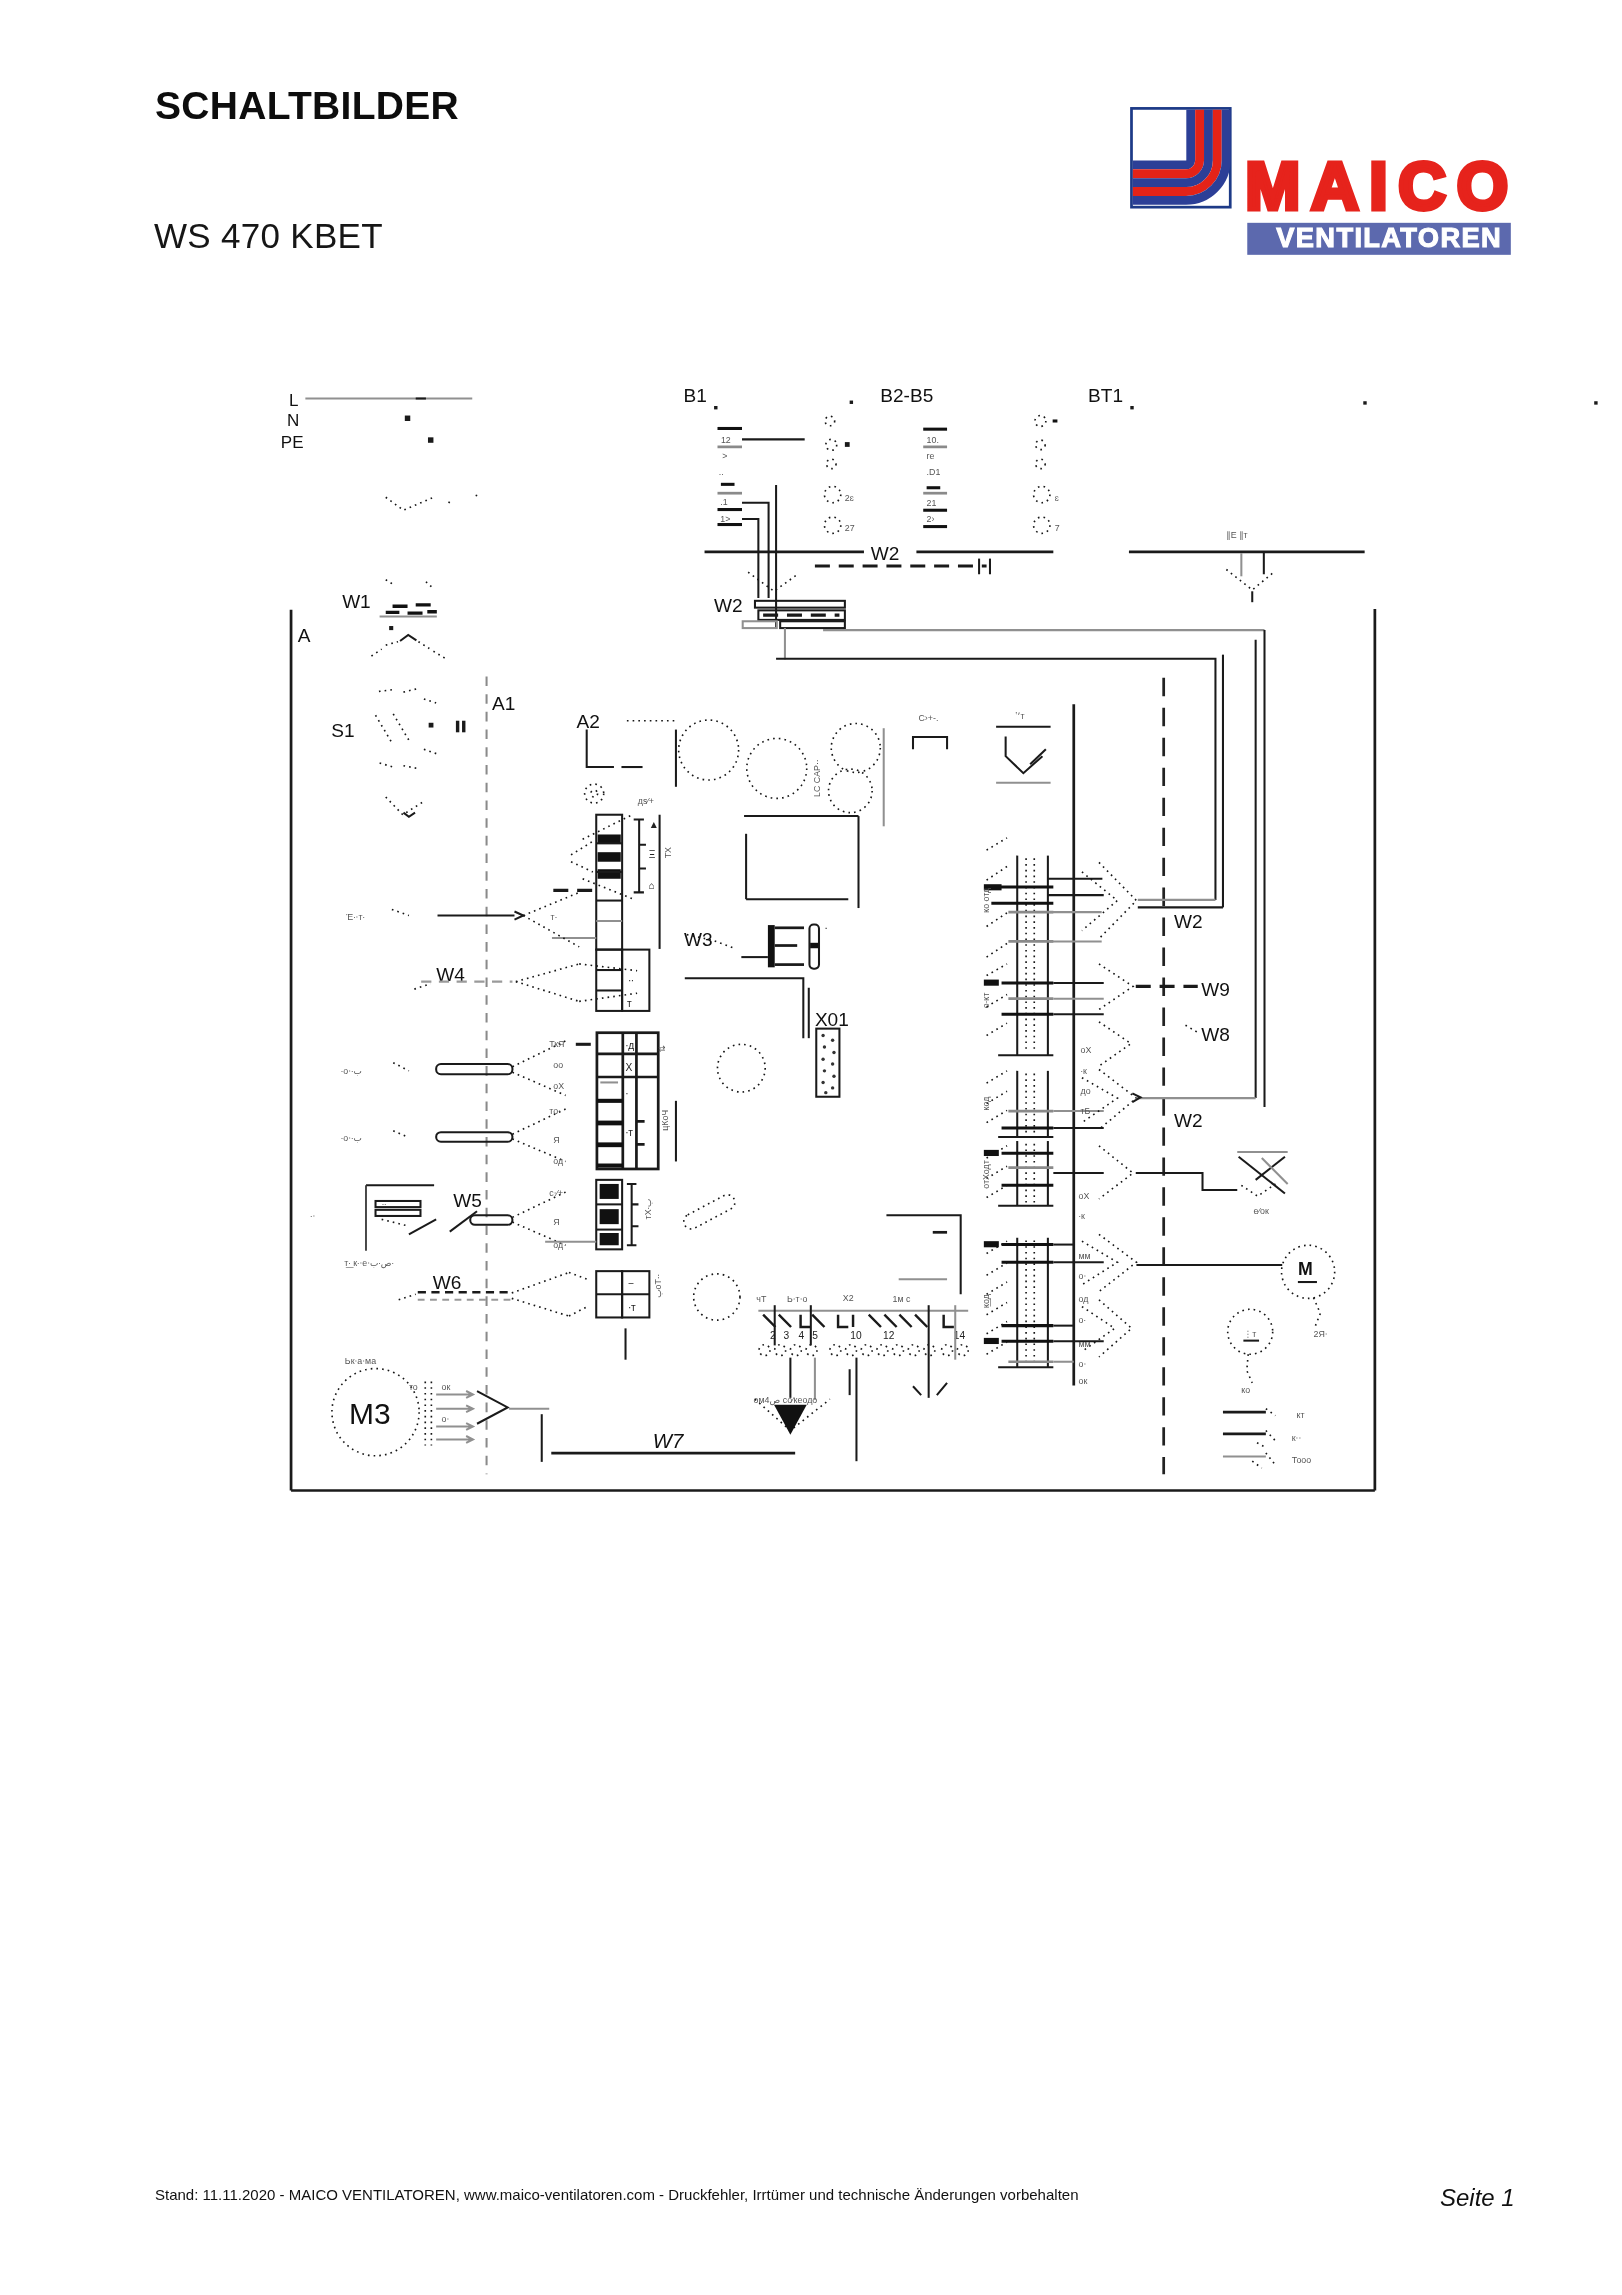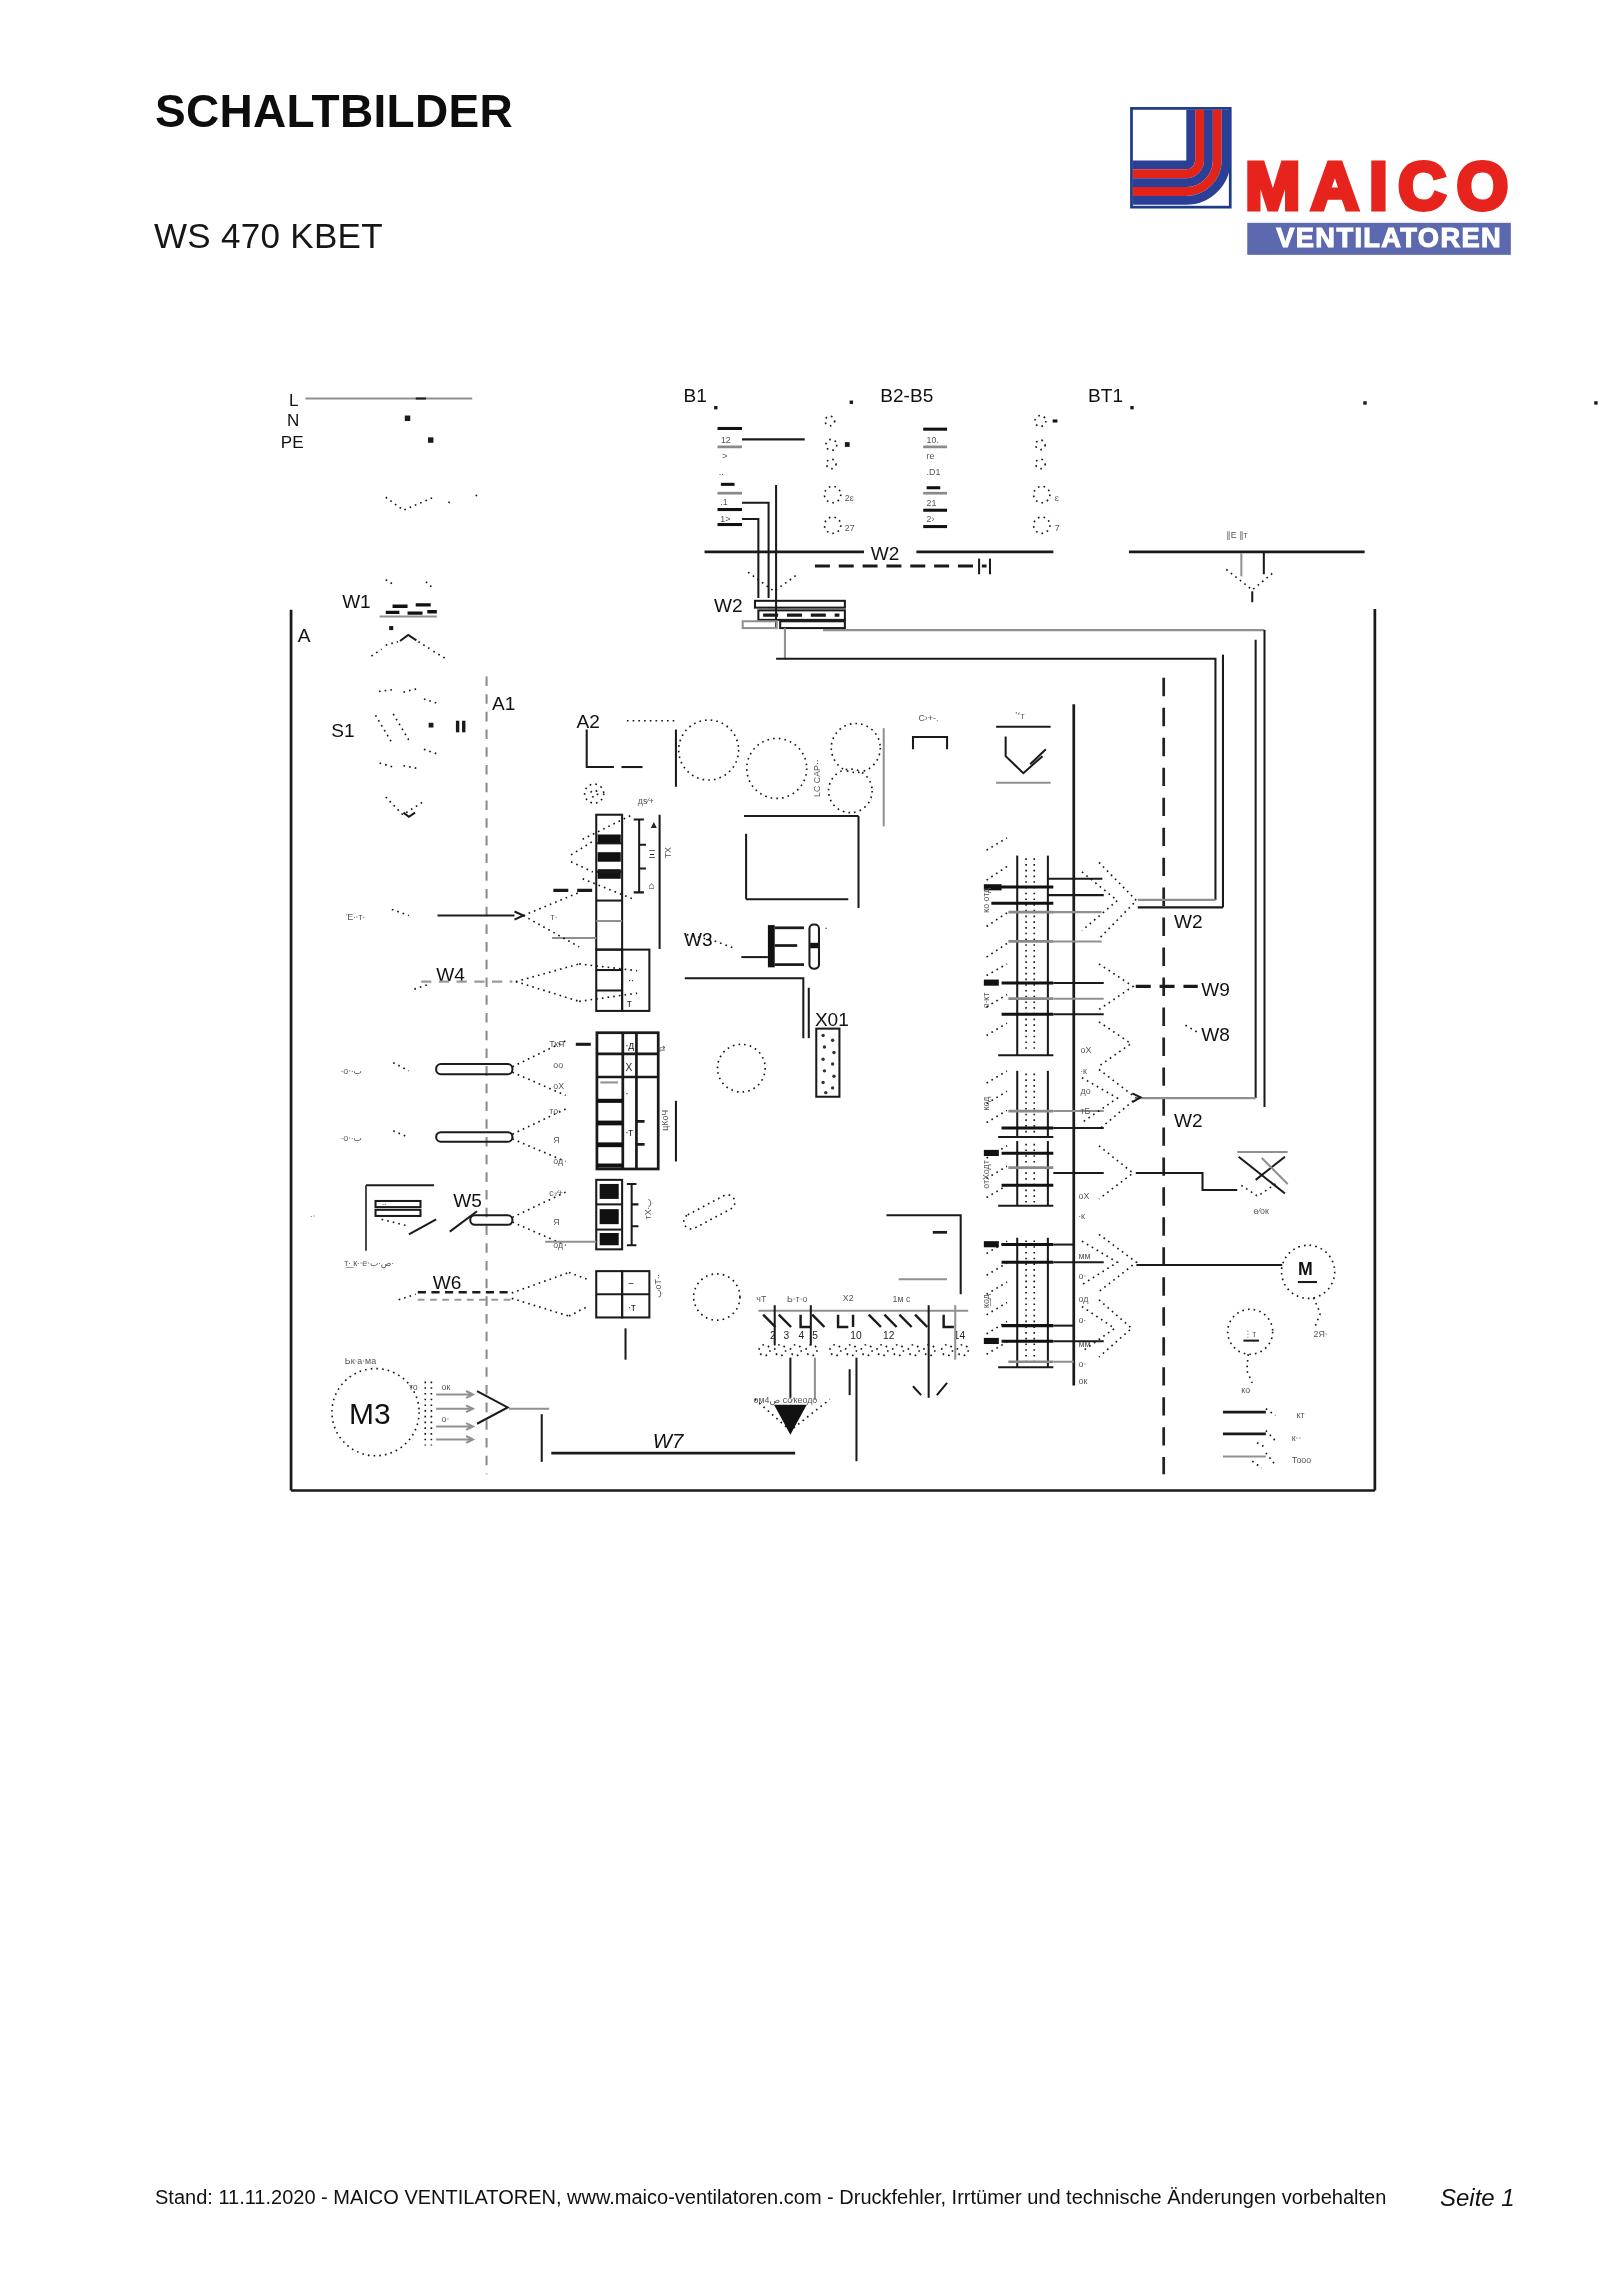--- a/index.html
+++ b/index.html
@@ -2,21 +2,21 @@
 <html style="font-size:11px"><head>
 <meta charset="utf-8">
 <style>
   html,body{margin:0;padding:0;background:#fff;}
   body{width:1623px;height:2295px;position:relative;font-family:"Liberation Sans",sans-serif;}
   .abs{position:absolute;}
 </style>
 </head>
 <body>
 
-<div class="abs" style="left:155px;top:84px;font-size:46px;font-weight:bold;color:#0d0d0d;letter-spacing:0.3px;">SCHALTBILDER</div>
+<div class="abs" style="left:155px;top:84px;font-size:39px;font-weight:bold;color:#0d0d0d;letter-spacing:0.3px;">SCHALTBILDER</div>
 
 <div class="abs" style="left:154px;top:184px;font-size:35px;color:#161616;letter-spacing:0.3px;margin-top:32px;">WS 470 KBET</div>
 
 <svg class="abs" style="left:1124px;top:102px;" width="395" height="164" viewBox="0 0 580 240">
 
   <g>
     <rect x="11" y="9" width="145" height="145" fill="#ffffff" stroke="#1d3a87" stroke-width="4"></rect>
     <g fill="none">
       <path d="M 98 11 V 85 A 7 7 0 0 1 91 92 H 13" stroke="#2c3f97" stroke-width="13"></path>
       <path d="M 111 11 V 85 A 20 20 0 0 1 91 105 H 13" stroke="#e42318" stroke-width="13"></path>
@@ -753,16 +753,16 @@
   <line class="g" x1="747" y1="2068" x2="806" y2="2068"></line>
 
   <line class="k" x1="795" y1="2076" x2="795" y2="2146"></line>
 
   <text class="t" x="958" y="2126" font-size="30" font-style="italic">W7</text>
 
   <line class="k2" x1="809" y1="2133" x2="1167" y2="2133"></line>
   </g>
 </svg>
 
-<div class="abs" style="left:155px;top:2186px;font-size:20px;color:#111;">Stand: 11.11.2020 - MAICO VENTILATOREN, www.maico-ventilatoren.com - Druckfehler, Irrtümer und technische Änderungen vorbehalten</div>
+<div class="abs" style="left:155px;top:2186px;font-size:15px;color:#111;">Stand: 11.11.2020 - MAICO VENTILATOREN, www.maico-ventilatoren.com - Druckfehler, Irrtümer und technische Änderungen vorbehalten</div>
 
 <div class="abs" style="left:1440px;top:2184px;font-size:24px;color:#111;font-style:italic;">Seite 1</div>
 
 
 </body></html>

